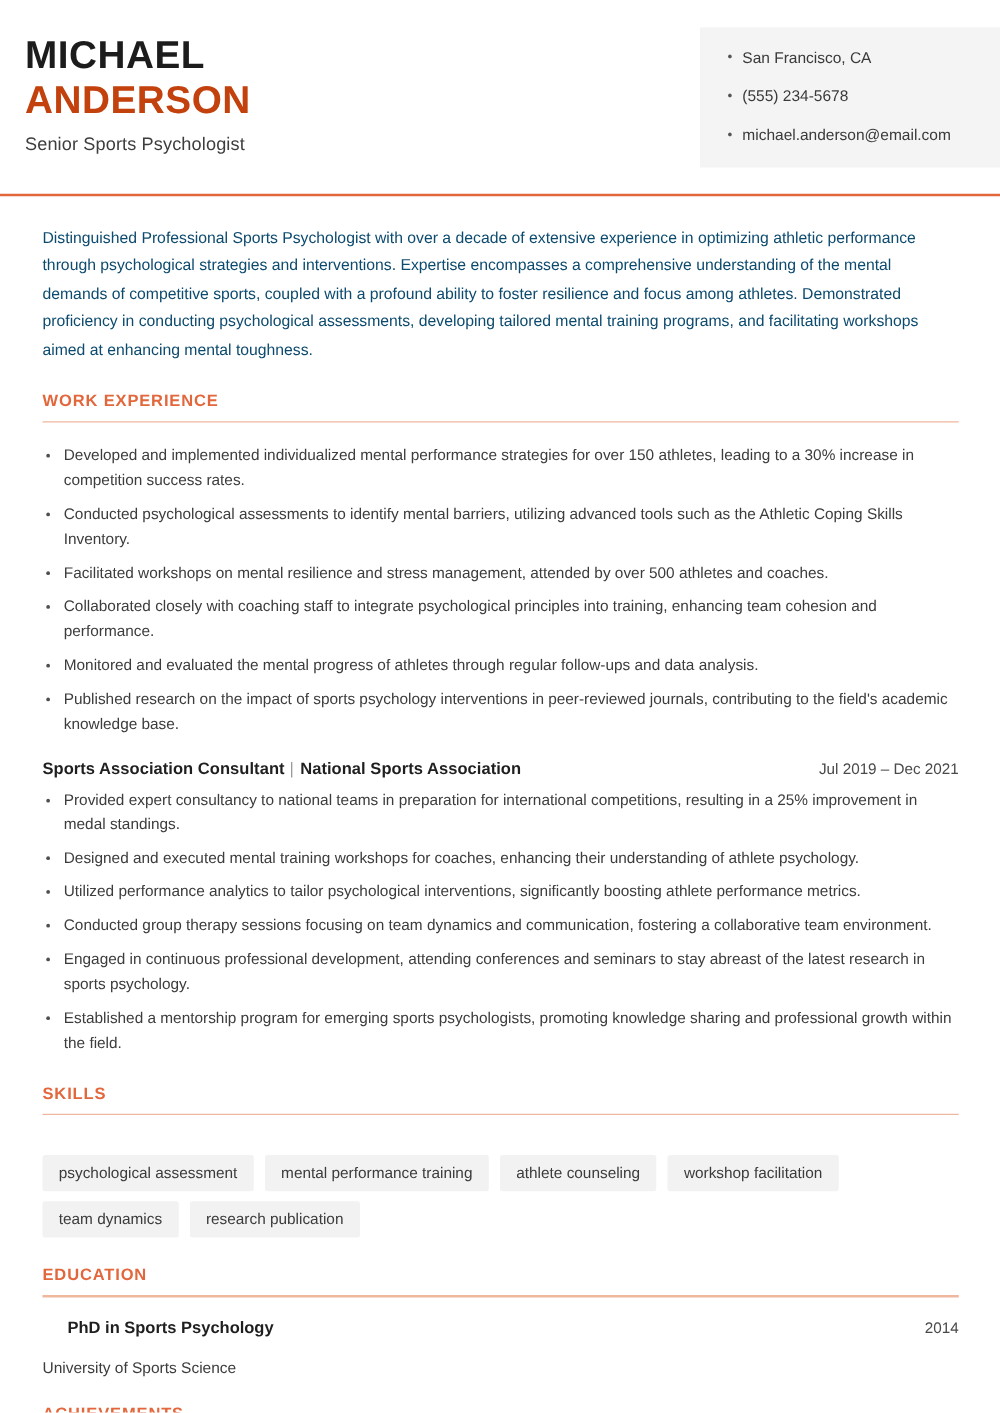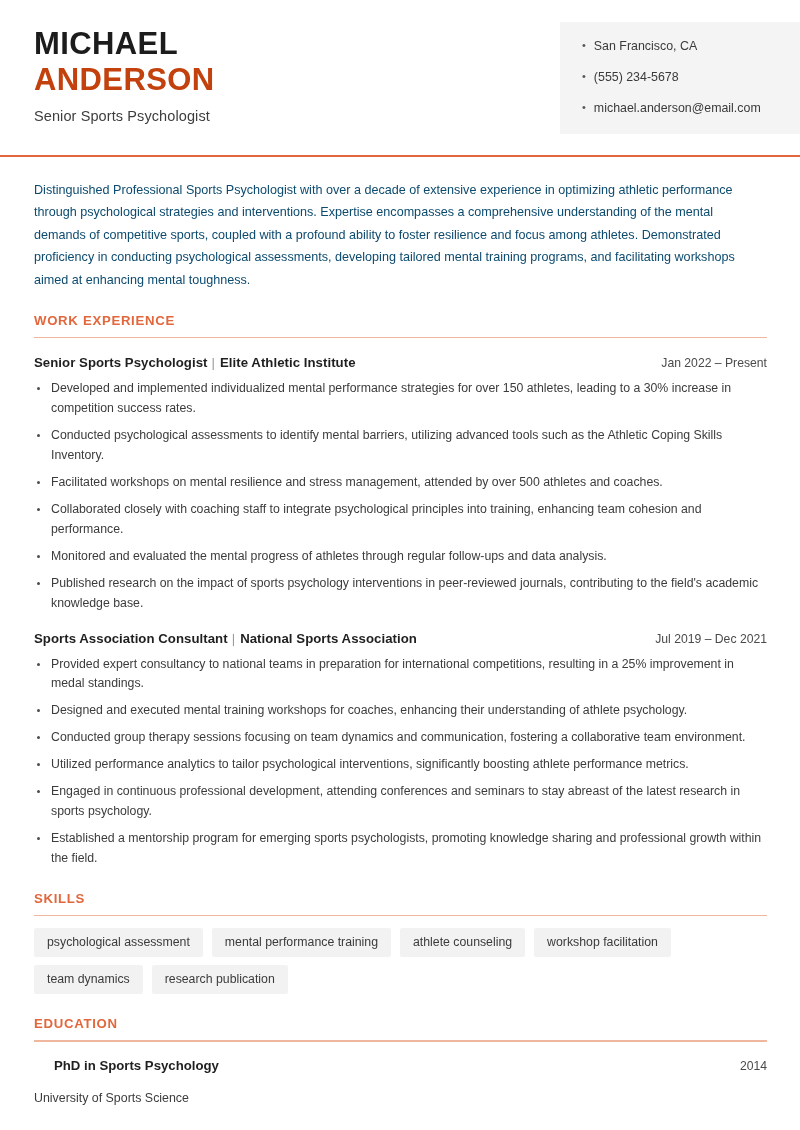--- a/index.html
+++ b/index.html
@@ -28,21 +28,21 @@
   .header {
     position: relative;
     display: flex;
     align-items: flex-start;
     justify-content: space-between;
     padding: 22px 0 0 0;
     min-height: 113px;
   }
 
   .identity {
-    padding-left: 34px;
+    padding-left: 20px;
     padding-top: 4px;
   }
 
   .name-line {
     font-size: 31px;
     font-weight: bold;
     letter-spacing: 0.4px;
     line-height: 1.16;
     font-family: "Liberation Sans", sans-serif;
   }
@@ -178,21 +178,21 @@
     height: 3px;
     background: #4d4d4d;
     border-radius: 50%;
   }
 
   
   .skills {
     display: flex;
     flex-wrap: wrap;
     gap: 8px 9px;
-    margin-top: 12px;
+    margin-top: 32px;
   }
 
   .skill-chip {
     background: #f2f2f2;
     color: #3b3b3b;
     font-size: 12.3px;
     padding: 7px 13px 8px 13px;
     border-radius: 2px;
     line-height: 1.15;
     white-space: nowrap;
@@ -259,48 +259,42 @@
 
   <div class="content">
 
     <p class="summary">Distinguished Professional Sports Psychologist with over a decade of extensive experience in optimizing athletic performance through psychological strategies and interventions. Expertise encompasses a comprehensive understanding of the mental demands of competitive sports, coupled with a profound ability to foster resilience and focus among athletes. Demonstrated proficiency in conducting psychological assessments, developing tailored mental training programs, and facilitating workshops aimed at enhancing mental toughness.</p>
 
     <div class="section">
       <div class="section-title">WORK EXPERIENCE</div>
       <div class="section-rule"></div>
 
       <div class="entry">
-        <div class="entry-head">
-          <div class="entry-title">
-            <span>Senior Sports Psychologist</span><span class="entry-sep">|</span><span>Elite Athletic Institute</span>
-          </div>
-          <div class="entry-date">Jan 2022 – Present</div>
-        </div>
         <ul class="bullets">
           <li>Developed and implemented individualized mental performance strategies for over 150 athletes, leading to a 30% increase in competition success rates.</li>
           <li>Conducted psychological assessments to identify mental barriers, utilizing advanced tools such as the Athletic Coping Skills Inventory.</li>
           <li>Facilitated workshops on mental resilience and stress management, attended by over 500 athletes and coaches.</li>
           <li>Collaborated closely with coaching staff to integrate psychological principles into training, enhancing team cohesion and performance.</li>
           <li>Monitored and evaluated the mental progress of athletes through regular follow-ups and data analysis.</li>
           <li>Published research on the impact of sports psychology interventions in peer-reviewed journals, contributing to the field's academic knowledge base.</li>
         </ul>
       </div>
 
       <div class="entry">
         <div class="entry-head">
           <div class="entry-title">
             <span>Sports Association Consultant</span><span class="entry-sep">|</span><span>National Sports Association</span>
           </div>
           <div class="entry-date">Jul 2019 – Dec 2021</div>
         </div>
         <ul class="bullets">
           <li>Provided expert consultancy to national teams in preparation for international competitions, resulting in a 25% improvement in medal standings.</li>
           <li>Designed and executed mental training workshops for coaches, enhancing their understanding of athlete psychology.</li>
+          <li>Utilized performance analytics to tailor psychological interventions, significantly boosting athlete performance metrics.</li>
           <li>Conducted group therapy sessions focusing on team dynamics and communication, fostering a collaborative team environment.</li>
-          <li>Utilized performance analytics to tailor psychological interventions, significantly boosting athlete performance metrics.</li>
           <li>Engaged in continuous professional development, attending conferences and seminars to stay abreast of the latest research in sports psychology.</li>
           <li>Established a mentorship program for emerging sports psychologists, promoting knowledge sharing and professional growth within the field.</li>
         </ul>
       </div>
     </div>
 
     <div class="section">
       <div class="section-title">SKILLS</div>
       <div class="section-rule"></div>
       <div class="skills">

